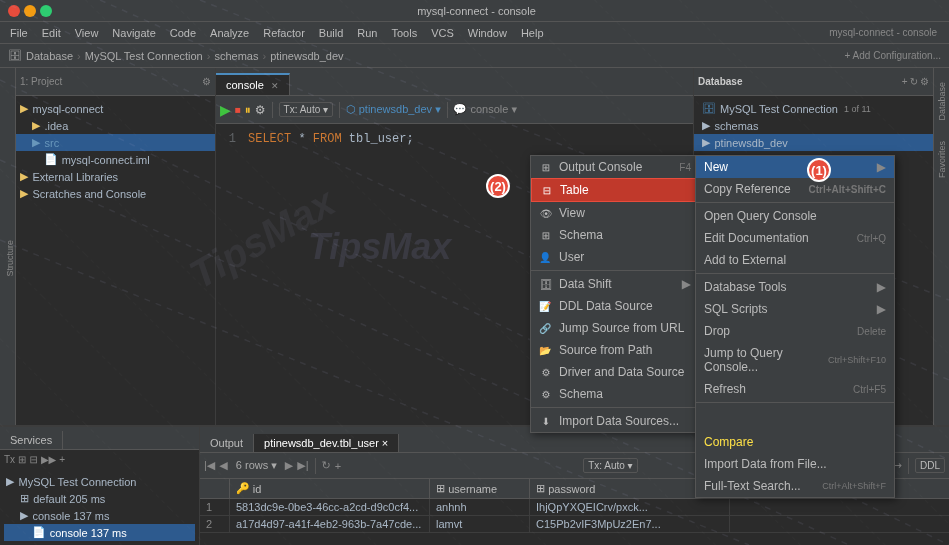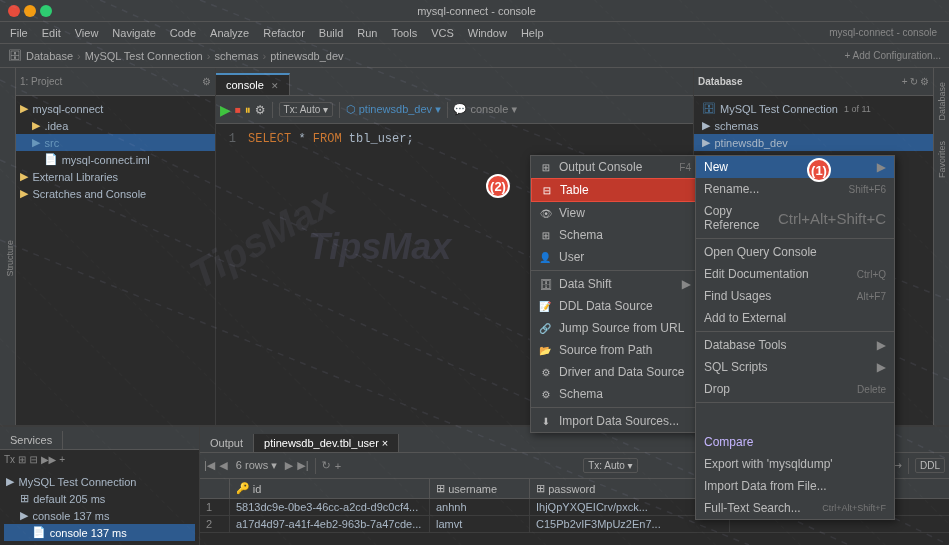--- a/index.html
+++ b/index.html
@@ -257,21 +257,21 @@
     }
     .ctx-item-main {
       padding: 4px 8px;
       cursor: pointer;
       display: flex;
       align-items: center;
       gap: 6px;
       color: #bbb;
     }
     .ctx-item-main.highlighted { background: #2d5a8e; color: #fff; }
-    .ctx-item-main.disabled { color: #c4b5fd; margin-top: 28px; }
+    .ctx-item-main.disabled { color: #fde047; margin-top: 28px; }
     .ctx-sep { height: 1px; background: #555; margin: 2px 0; }
 
     
     .annotation {
       position: absolute;
       width: 24px;
       height: 24px;
       border-radius: 50%;
       background: #e74c3c;
       color: white;
@@ -601,61 +601,58 @@
     <span>Import Data Sources...</span>
   </div>
 </div>
 
 <div class="context-menu-main">
   <div class="ctx-item-main highlighted">
     <span>New</span>
     <span class="ctx-arrow">▶</span>
   </div>
   <div class="ctx-item-main">
-    <span>Rename...</span>
-    <span class="ctx-shortcut">Shift+F6</span>
-  </div>
-  <div class="ctx-item-main">
     <span>Copy Reference</span>
-    <span class="ctx-shortcut" style="font-size:15px;">Ctrl+Alt+Shift+C</span>
+    <span class="ctx-shortcut" style="font-size:10px;font-weight:bold;">Ctrl+Alt+Shift+C</span>
   </div>
   <div class="ctx-sep"></div>
   <div class="ctx-item-main">
     <span>Open Query Console</span>
   </div>
   <div class="ctx-item-main">
     <span>Edit Documentation</span>
     <span class="ctx-shortcut">Ctrl+Q</span>
   </div>
   <div class="ctx-item-main">
-    <span>Find Usages</span>
-    <span class="ctx-shortcut">Alt+F7</span>
-  </div>
-  <div class="ctx-item-main">
     <span>Add to External</span>
   </div>
   <div class="ctx-sep"></div>
   <div class="ctx-item-main">
     <span>Database Tools</span>
     <span class="ctx-arrow">▶</span>
   </div>
   <div class="ctx-item-main">
     <span>SQL Scripts</span>
     <span class="ctx-arrow">▶</span>
   </div>
   <div class="ctx-item-main">
     <span>Drop</span>
     <span class="ctx-shortcut">Delete</span>
+  </div>
+  <div class="ctx-item-main">
+    <span>Jump to Query Console...</span>
+    <span class="ctx-shortcut" style="font-size:9px;">Ctrl+Shift+F10</span>
+  </div>
+  <div class="ctx-item-main">
+    <span>Refresh</span>
+    <span class="ctx-shortcut">Ctrl+F5</span>
   </div>
   <div class="ctx-sep"></div>
   <div class="ctx-item-main disabled">
     <span>Compare</span>
-  </div>
-  <div class="ctx-item-main">
-    <span>Export with 'mysqldump'</span>
   </div>
   <div class="ctx-item-main">
     <span>Import Data from File...</span>
   </div>
   <div class="ctx-item-main">
     <span>Full-Text Search...</span>
     <span class="ctx-shortcut" style="font-size:9px;">Ctrl+Alt+Shift+F</span>
   </div>
 
 </div>

